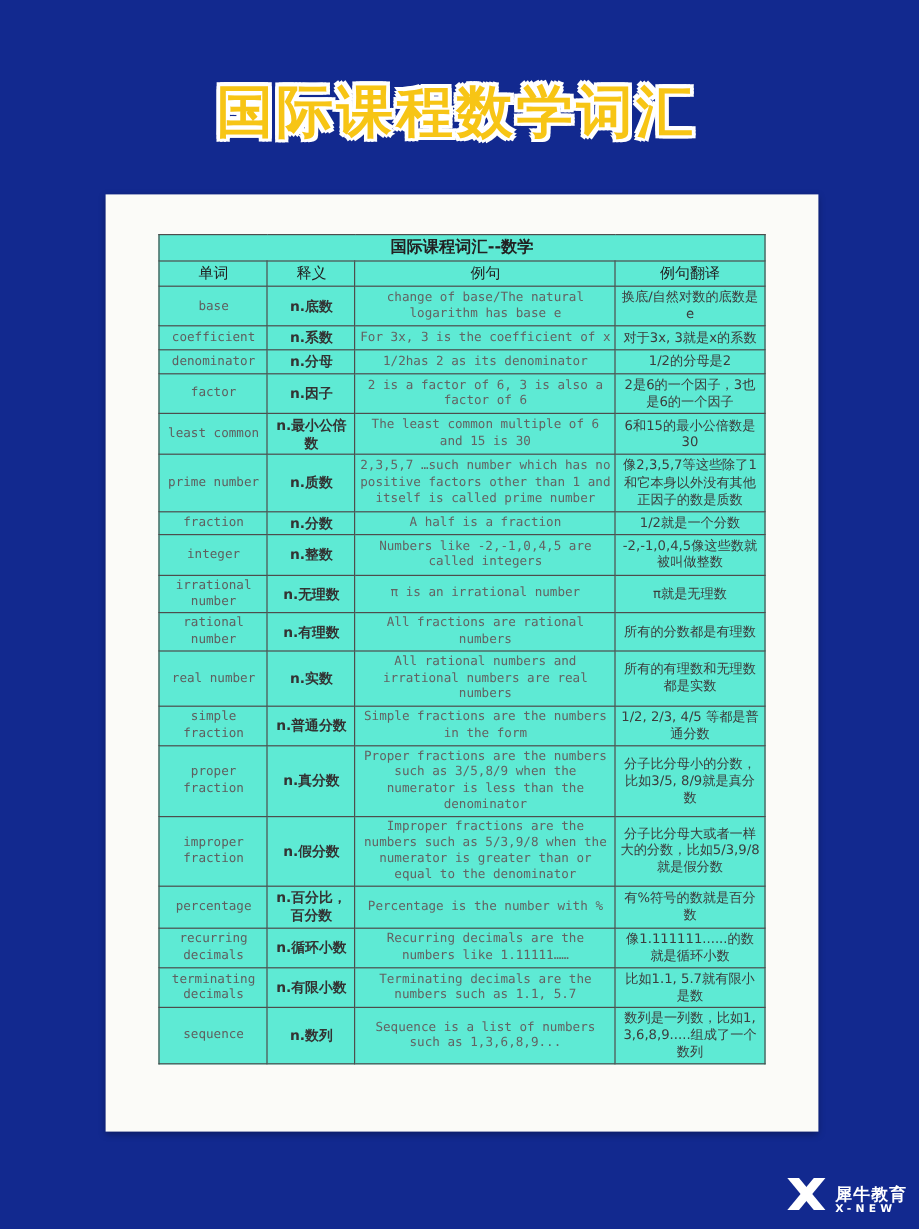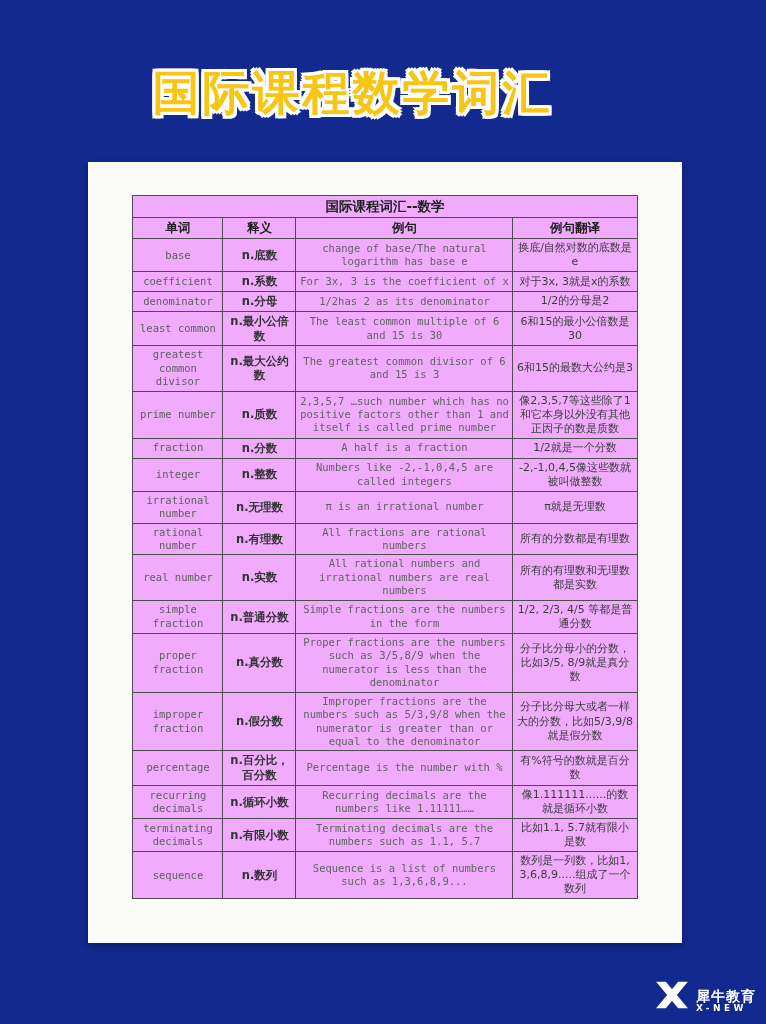--- a/index.html
+++ b/index.html
@@ -7,38 +7,39 @@
     width:766px;height:1024px;position:relative;overflow:hidden;
     background:#12298F;
     font-family:"DejaVu Sans","Liberation Sans",sans-serif;
   }
   .poster-title{
     position:absolute;left:0;top:62px;width:705px;text-align:center;
     font-size:47px;font-weight:900;letter-spacing:3px;color:#F7C515;
     text-shadow:
       -3px -3px 0 #fff, 3px -3px 0 #fff, -3px 3px 0 #fff, 3px 3px 0 #fff,
       0 -3px 0 #fff, 0 3px 0 #fff, -3px 0 0 #fff, 3px 0 0 #fff;
+    padding-left: 28px;
   }
   .card{
     position:absolute;left:88px;top:162px;width:594px;height:781px;
     background:#fbfbf8;box-shadow:0 2px 6px rgba(0,0,0,.35);
   }
   table.vocab{
     margin:33px auto 0 auto;width:504px;table-layout:fixed;
-    border-collapse:collapse;background:#f0abfc;
+    border-collapse:collapse;background:#5eead4;
   }
   table.vocab td, table.vocab th{
     border:1.6px solid #4d4d4d;text-align:center;vertical-align:middle;
     padding:2px 3px;line-height:1.28;
   }
   .table-title{
     font-size:13.5px;font-weight:bold;color:#222;padding:3px 0;
     font-family:"DejaVu Sans","Liberation Sans",sans-serif;
   }
-  th.colhead{font-size:12.5px;font-weight:bold;color:#222;padding:4px 0;}
+  th.colhead{font-size:12.5px;font-weight:normal;color:#222;padding:4px 0;}
   td.c-word{
     font-family:"DejaVu Sans Mono","Liberation Mono",monospace;
     font-size:10.5px;color:#5f5f5f;
   }
   td.c-meaning{font-size:11.5px;font-weight:600;color:#333;}
   td.c-example{
     font-family:"DejaVu Sans Mono","Liberation Mono",monospace;
     font-size:10.5px;color:#636363;
   }
   td.c-translation{font-size:11px;font-weight:500;color:#3c3c3c;}
@@ -89,34 +90,34 @@
   </tr>
 
 
   <tr>
     <td class="c-word">denominator</td>
     <td class="c-meaning">n.分母</td>
     <td class="c-example">1/2has 2 as its denominator</td>
     <td class="c-translation">1/2的分母是2</td>
   </tr>
 
+  <tr>
+    <td class="c-word">factor</td>
+    <td class="c-meaning">n.因子</td>
+    <td class="c-example">2 is a factor of 6, 3 is also a factor of 6</td>
+    <td class="c-translation">2是6的一个因子，3也是6的一个因子</td>
+  </tr>
 
   <tr>
     <td class="c-word">least common</td>
     <td class="c-meaning">n.最小公倍数</td>
     <td class="c-example">The least common multiple of 6 and 15 is 30</td>
     <td class="c-translation">6和15的最小公倍数是30</td>
   </tr>
 
-  <tr>
-    <td class="c-word">greatest common divisor</td>
-    <td class="c-meaning">n.最大公约数</td>
-    <td class="c-example">The greatest common divisor of 6 and 15 is 3</td>
-    <td class="c-translation">6和15的最数大公约是3</td>
-  </tr>
 
   <tr>
     <td class="c-word">prime number</td>
     <td class="c-meaning">n.质数</td>
     <td class="c-example">2,3,5,7 …such number which has no positive factors other than 1 and itself is called prime number</td>
     <td class="c-translation">像2,3,5,7等这些除了1和它本身以外没有其他正因子的数是质数</td>
   </tr>
 
   <tr>
     <td class="c-word">fraction</td>

